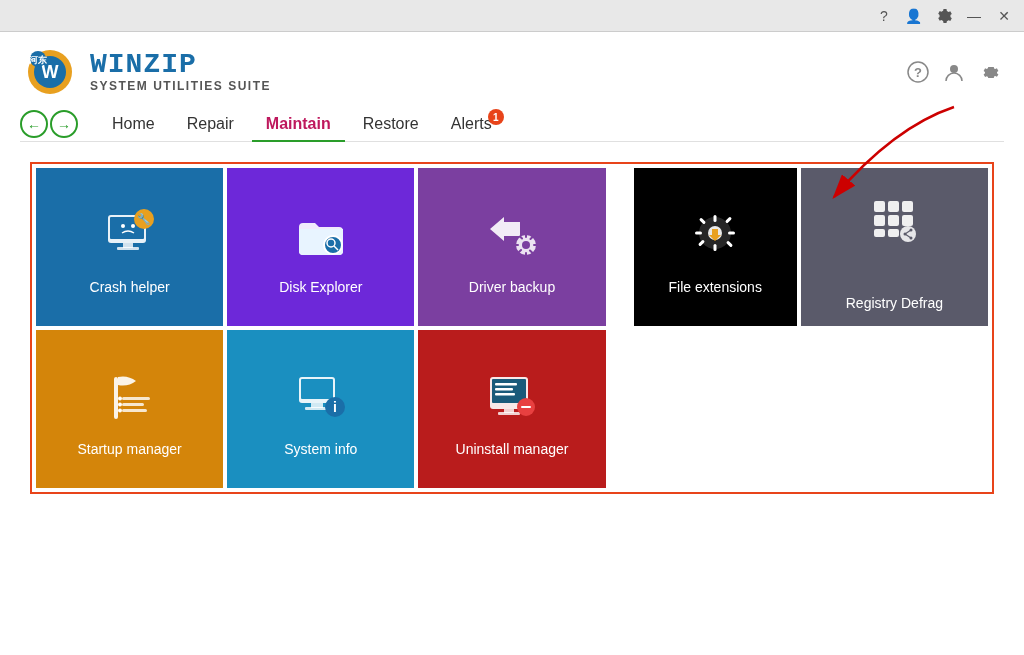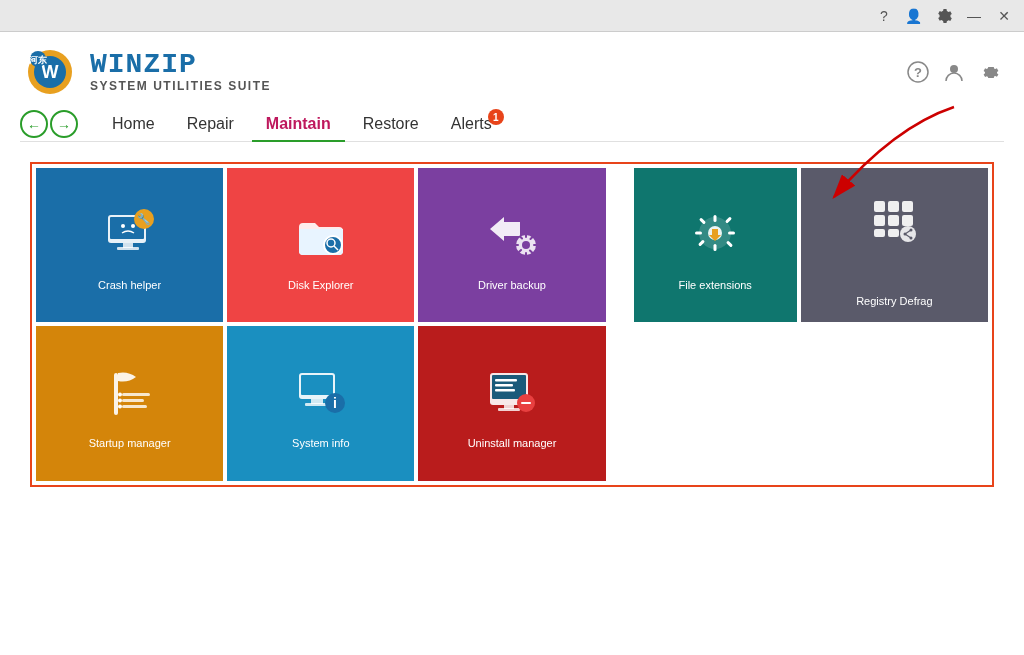--- a/index.html
+++ b/index.html
@@ -224,31 +224,31 @@
 
     .tile-icon {
       width: 64px;
       height: 64px;
       display: flex;
       align-items: center;
       justify-content: center;
     }
 
     .tile-label {
-      font-size: 11px;
+      font-size: 14px;
       color: white;
       text-align: center;
       line-height: 1.3;
     }
 
     
     .tile-blue-dark { background: #1a6ea8; }
-    .tile-blue-mid { background: #ef4444; }
+    .tile-blue-mid { background: #6d28d9; }
     .tile-purple { background: #7b3fa0; }
-    .tile-orange { background: #0f766e; margin-left: 24px; }
+    .tile-orange { background: #000000; margin-left: 24px; }
     .tile-blue-teal { background: #1a7ea8; }
     .tile-gray { background: #5a5a6a; gap: 44px; }
     .tile-orange2 { background: #d4850a; }
     .tile-blue-info { background: #1a8fc0; }
     .tile-blue-dark2 { background: #b91c1c; }
   </style>
 </head>
 <body>
 
 <div class="title-bar">

